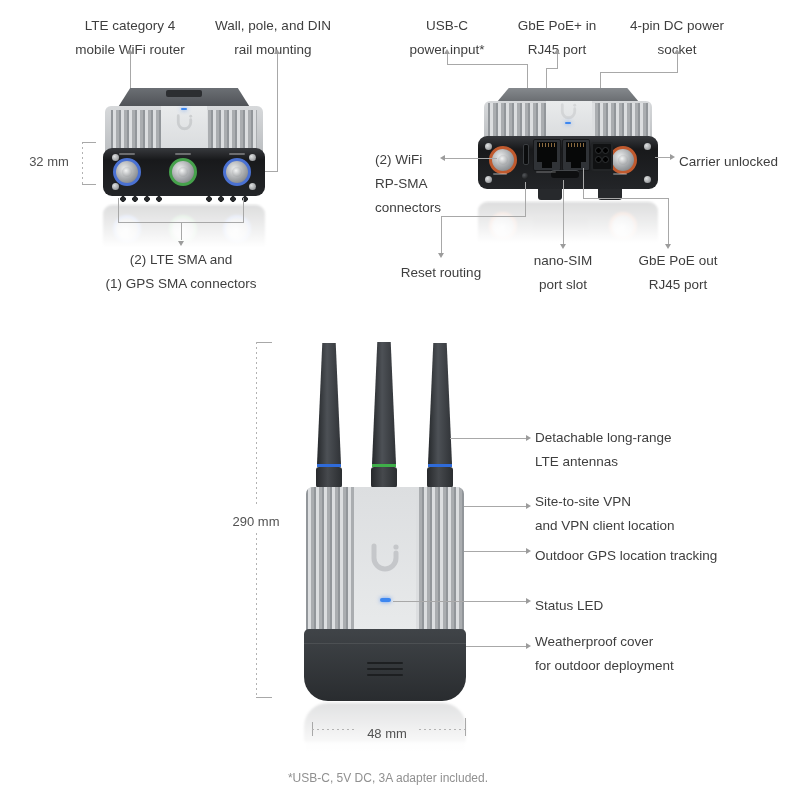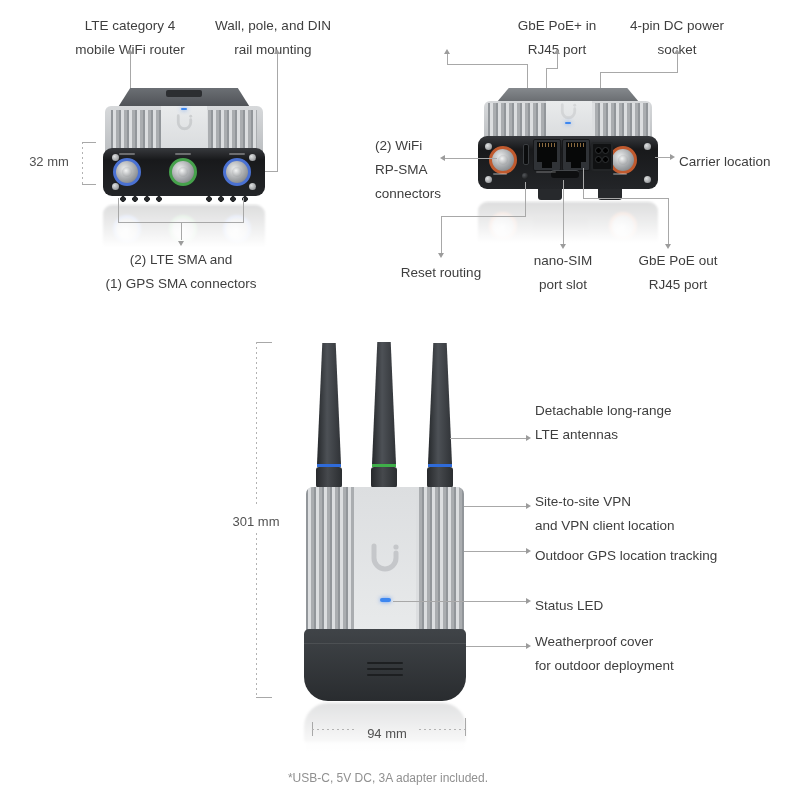--- a/index.html
+++ b/index.html
@@ -102,20 +102,22 @@
   </div>
 
   <div class="cl" style="left:118px;top:198px;width:1px;height:25px"></div>
   <div class="cl" style="left:243px;top:198px;width:1px;height:25px"></div>
   <div class="cl" style="left:118px;top:222px;width:126px;height:1px"></div>
   <div class="cl" style="left:181px;top:222px;width:1px;height:18px"></div>
   <div class="arr arr-down" style="left:177.5px;top:241px"></div>
   <div class="lbl tc" style="left:76px;top:248px;width:210px">(2) LTE SMA and
 (1) GPS SMA connectors</div>
 
+  <div class="lbl tc" style="left:397px;top:14px;width:100px">USB-C
+power input*</div>
   <div class="lbl tc" style="left:507px;top:14px;width:100px">GbE PoE+ in
 RJ45 port</div>
   <div class="lbl tc" style="left:617px;top:14px;width:120px">4-pin DC power
 socket</div>
 
   <div class="arr arr-up" style="left:443.5px;top:49px"></div>
   <div class="cl" style="left:447px;top:54px;width:1px;height:10px"></div>
   <div class="cl" style="left:447px;top:64px;width:81px;height:1px"></div>
   <div class="cl" style="left:527px;top:64px;width:1px;height:76px"></div>
 
@@ -177,27 +179,27 @@
     <div class="refl" style="left:0;top:114px;width:180px;height:46px">
       <div class="plate" style="left:0;top:0;width:180px;height:46px">
         <div class="sma" style="left:11px;top:8px;border-color:#c05a2e"></div>
         <div class="sma" style="left:131px;top:8px;border-color:#c05a2e"></div>
         <div class="abs" style="left:55px;top:6px;width:55px;height:24px;background:#0c0d0e;border-radius:2px"></div>
       </div>
     </div>
     <div class="reflfade" style="left:-2px;top:114px;width:184px;height:48px"></div>
   </div>
 
-  <div class="lbl" style="left:375px;top:134px;width:70px">(2) WiFi
+  <div class="lbl" style="left:375px;top:148px;width:70px">(2) WiFi
 RP-SMA
 connectors</div>
   <div class="arr arr-left" style="left:440px;top:154.5px"></div>
   <div class="cl" style="left:445px;top:158px;width:52px;height:1px"></div>
 
-  <div class="lbl" style="left:679px;top:150px;width:110px">Carrier location</div>
+  <div class="lbl" style="left:679px;top:150px;width:110px">Carrier unlocked</div>
   <div class="cl" style="left:655px;top:157px;width:15px;height:1px"></div>
   <div class="arr arr-right" style="left:670px;top:153.5px"></div>
 
   <div class="cl" style="left:525px;top:182px;width:1px;height:34px"></div>
   <div class="cl" style="left:441px;top:216px;width:85px;height:1px"></div>
   <div class="cl" style="left:441px;top:216px;width:1px;height:37px"></div>
   <div class="arr arr-down" style="left:437.5px;top:253px"></div>
   <div class="lbl tc" style="left:391px;top:261px;width:100px">Reset routing</div>
 
   <div class="cl" style="left:563px;top:180px;width:1px;height:64px"></div>
@@ -207,21 +209,21 @@
 
   <div class="cl" style="left:583px;top:168px;width:1px;height:30px"></div>
   <div class="cl" style="left:583px;top:198px;width:86px;height:1px"></div>
   <div class="cl" style="left:668px;top:198px;width:1px;height:46px"></div>
   <div class="arr arr-down" style="left:664.5px;top:244px"></div>
   <div class="lbl tc" style="left:628px;top:249px;width:100px">GbE PoE out
 RJ45 port</div>
 
   <div class="cl" style="left:256px;top:342px;width:16px;height:1px"></div>
   <div class="dotv" style="left:256px;top:342px;height:162px"></div>
-  <div class="lbl tc dim" style="left:224px;top:510px;width:64px">301 mm</div>
+  <div class="lbl tc dim" style="left:224px;top:510px;width:64px">290 mm</div>
   <div class="dotv" style="left:256px;top:533px;height:164px"></div>
   <div class="cl" style="left:256px;top:697px;width:16px;height:1px"></div>
 
   <div class="ant" style="left:317px;top:343px;width:24px;height:121px"></div>
   <div class="antband" style="left: 317px; top: 464px; background: rgb(47, 107, 217);"></div>
   <div class="antbase" style="left:316px;top:467px"></div>
 
   <div class="ant" style="left:372px;top:342px;width:24px;height:122px"></div>
   <div class="antband" style="left: 372px; top: 464px; background: rgb(63, 174, 73);"></div>
   <div class="antbase" style="left:371px;top:467px"></div>
@@ -250,21 +252,21 @@
   </div>
 
   <div class="refl" style="left:304px;top:703px;width:162px;height:55px">
     <div class="abs" style="left:0;top:14px;width:162px;height:41px;background:linear-gradient(0deg,#404448,#33363a);border-radius:5px 5px 24px 24px"></div>
     <div class="abs" style="left:2px;top:0;width:158px;height:16px;background:#c9ccce"></div>
   </div>
   <div class="reflfade" style="left:300px;top:703px;width:170px;height:58px"></div>
 
   <div class="cl" style="left:450px;top:438px;width:76px;height:1px"></div>
   <div class="arr arr-right" style="left:526px;top:434.5px"></div>
-  <div class="lbl" style="left:535px;top:399px;width:170px">Detachable long-range
+  <div class="lbl" style="left:535px;top:426px;width:170px">Detachable long-range
 LTE antennas</div>
 
   <div class="cl" style="left:464px;top:506px;width:62px;height:1px"></div>
   <div class="arr arr-right" style="left:526px;top:502.5px"></div>
   <div class="lbl" style="left:535px;top:490px;width:180px">Site-to-site VPN
 and VPN client location</div>
 
   <div class="cl" style="left:464px;top:551px;width:62px;height:1px"></div>
   <div class="arr arr-right" style="left:526px;top:547.5px"></div>
   <div class="lbl" style="left:535px;top:544px;width:200px">Outdoor GPS location tracking</div>
@@ -273,19 +275,19 @@
   <div class="arr arr-right" style="left:526px;top:597.5px"></div>
   <div class="lbl" style="left:535px;top:594px;width:120px">Status LED</div>
 
   <div class="cl" style="left:466px;top:646px;width:60px;height:1px"></div>
   <div class="arr arr-right" style="left:526px;top:642.5px"></div>
   <div class="lbl" style="left:535px;top:630px;width:180px">Weatherproof cover
 for outdoor deployment</div>
 
   <div class="cl" style="left:312px;top:722px;width:1px;height:14px"></div>
   <div class="doth" style="left:312px;top:729px;width:44px"></div>
-  <div class="lbl tc dim" style="left:357px;top:722px;width:60px">94 mm</div>
+  <div class="lbl tc dim" style="left:357px;top:722px;width:60px">48 mm</div>
   <div class="doth" style="left:419px;top:729px;width:46px"></div>
   <div class="cl" style="left:465px;top:718px;width:1px;height:18px"></div>
 
   <div class="lbl tc foot" style="left:238px;top:766px;width:300px">*USB-C, 5V DC, 3A adapter included.</div>
 
 </div>
 
 </body></html>

